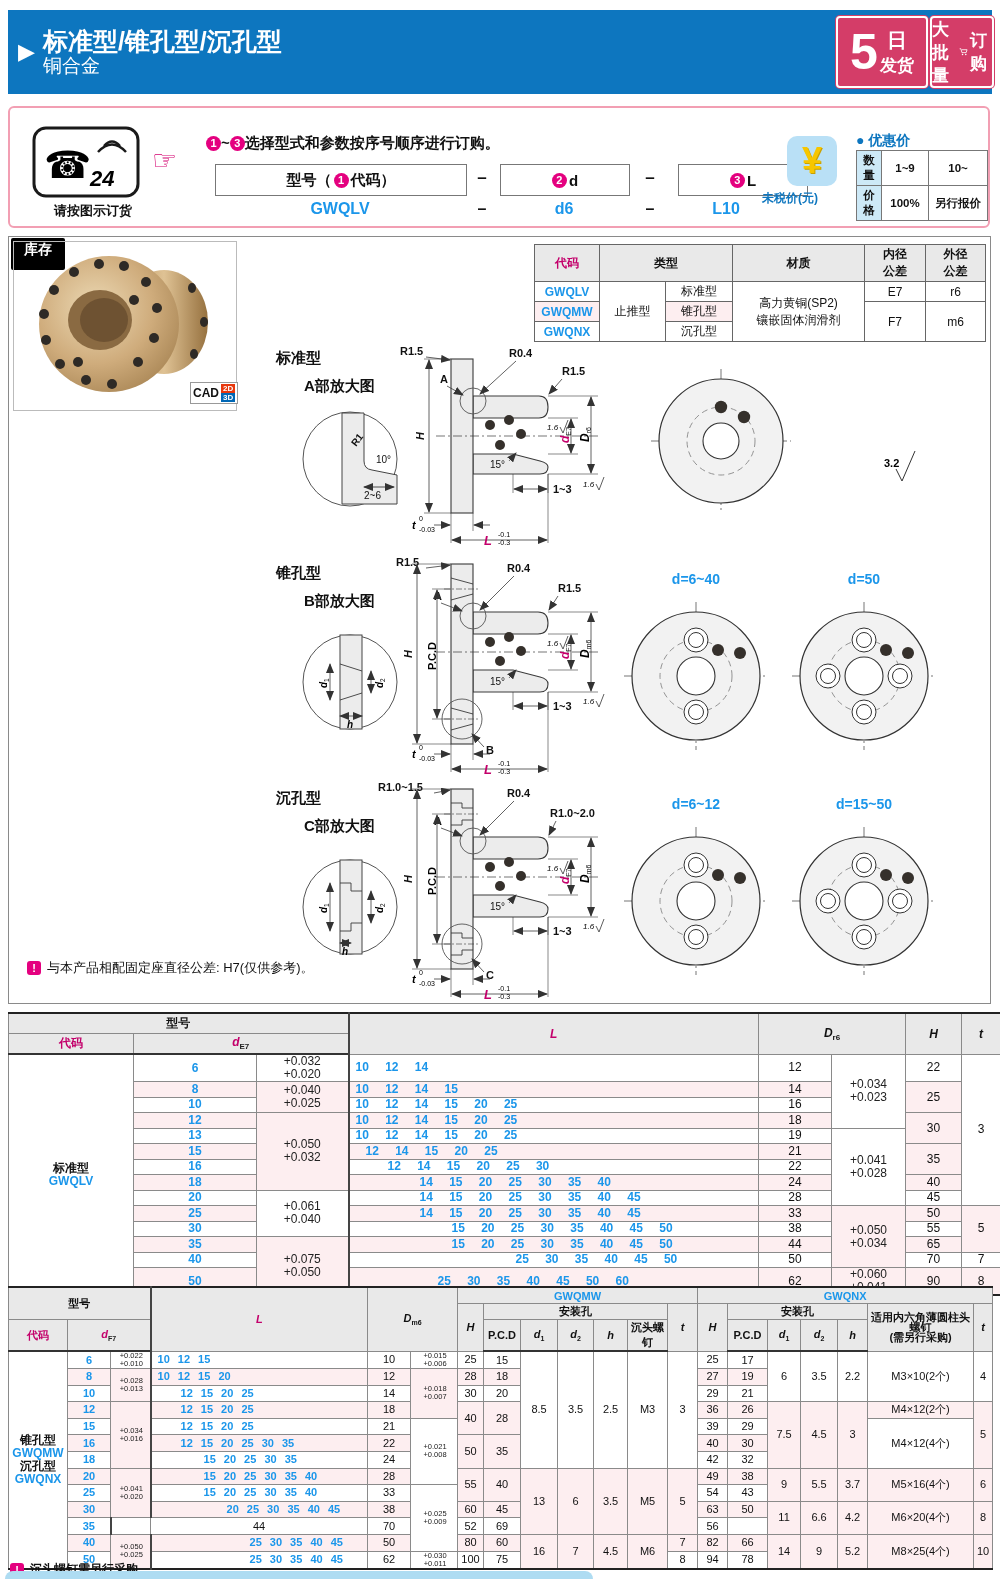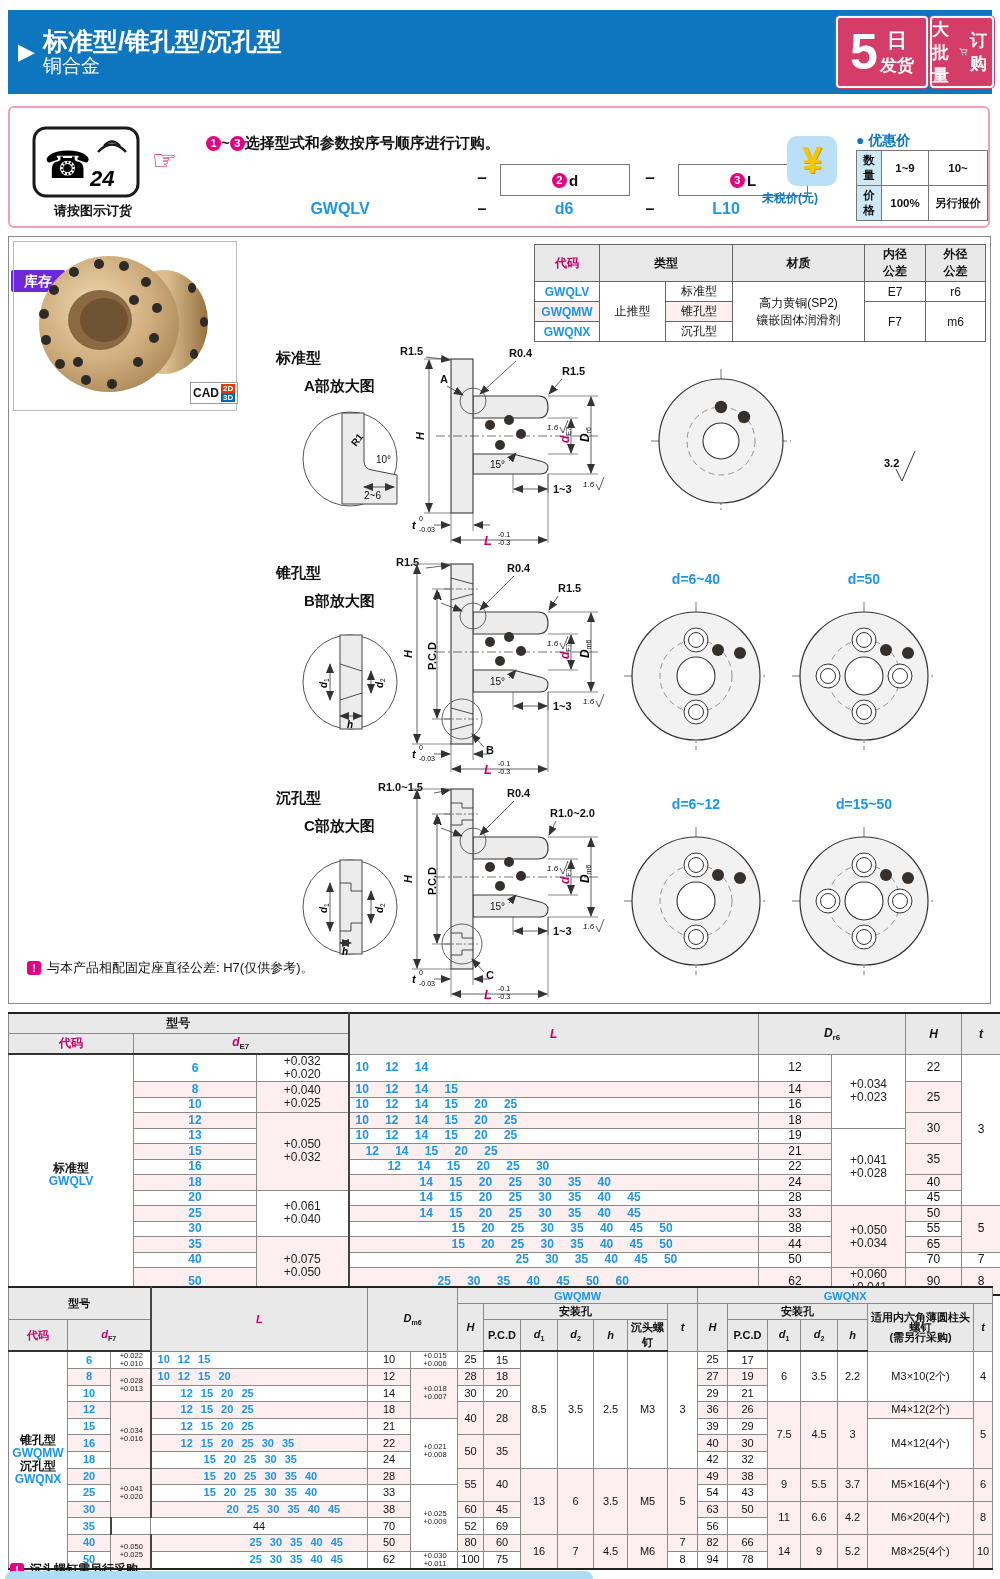--- a/index.html
+++ b/index.html
@@ -32,21 +32,21 @@
   .exv{position:absolute;top:92px;font-size:16px;font-weight:bold;color:#1b96ea;text-align:center;}
   #yenbox{position:absolute;left:777px;top:28px;width:50px;height:50px;background:#b9e0f6;border-radius:10px;display:flex;align-items:center;justify-content:center;}
   #yenbox span{font-size:36px;font-weight:bold;color:#f7c600;text-shadow:1px 1px 0 #caa000;}
   #yencap{position:absolute;left:742px;top:82px;width:76px;text-align:center;font-size:12px;font-weight:bold;color:#0d76bf;}
   #prc-title{position:absolute;left:846px;top:24px;font-size:14px;font-weight:bold;color:#0d76bf;}
   #prc{position:absolute;left:846px;top:42px;border-collapse:collapse;}
   #prc td{border:1px solid #777;font-size:11.5px;font-weight:bold;text-align:center;padding:2px 3px;}
   #prc .lab{background:#cde9f7;}
   
   #main{left:8px;top:236px;width:981px;height:766px;border:1.5px solid #8a8a8a;background:#fff;}
-  #stock{position:absolute;left:2px;top:1px;width:54px;height:22px;background:#6d28d9;color:#fff;font-size:14px;font-weight:bold;text-align:center;line-height:22px;border-radius:2px;margin-top:32px;}
+  #stock{position:absolute;left:2px;top:1px;width:54px;height:32px;background:#000000;color:#fff;font-size:14px;font-weight:bold;text-align:center;line-height:22px;border-radius:2px;}
   #photo{position:absolute;left:4px;top:4px;width:222px;height:168px;border:1px solid #bbb;}
   #cadb{position:absolute;left:176px;top:140px;background:#fff;border:1px solid #999;display:flex;align-items:center;padding:1px 2px;gap:2px;}
   #cadb .c{font-size:12px;font-weight:bold;}
   #cadb .dd{display:flex;flex-direction:column;}
   #cadb .d2{background:#e8380d;color:#fff;font-size:8px;font-weight:bold;padding:0 2px;}
   #cadb .d3{background:#0067b5;color:#fff;font-size:8px;font-weight:bold;padding:0 2px;}
   
   #codes{position:absolute;left:525px;top:7px;border-collapse:collapse;table-layout:fixed;}
   #codes th,#codes td{border:1px solid #666;text-align:center;font-size:12px;padding:0;overflow:hidden;}
   #codes th{background:#e9e9e9;height:36px;font-weight:bold;}
@@ -136,20 +136,25 @@
       <path d="M72,20 q8,-9 16,0" fill="none" stroke="#1a1a1a" stroke-width="2.5"></path>
       <path d="M66,26 q14,-15 28,0" fill="none" stroke="#1a1a1a" stroke-width="2.5"></path>
     </svg>
     <div class="abs" style="left:142px;top:36px;color:#d4006f;font-size:28px;font-weight:bold">☞</div>
     <div class="cap">请按图示订货</div>
 
     <div id="steps">
       <span class="numc">1</span><span>~</span><span class="numc">3</span><span>选择型式和参数按序号顺序进行订购。</span>
     </div>
 
+    <div class="mbox" style="left:205px;width:250px">
+      <span>型号（</span>
+        <span class="numc">1</span>
+        <span>代码）</span>
+    </div>
     <div class="mdash" style="left:460px">–</div>
     <div class="mbox" style="left:490px;width:128px">
       <span class="numc">2</span>
         <span>d</span>
     </div>
     <div class="mdash" style="left:628px">–</div>
     <div class="mbox" style="left:668px;width:128px">
       <span class="numc">3</span>
         <span>L</span>
     </div>

